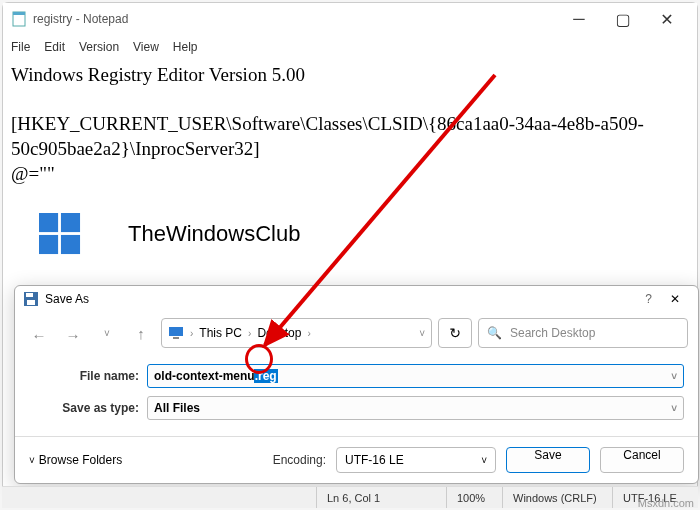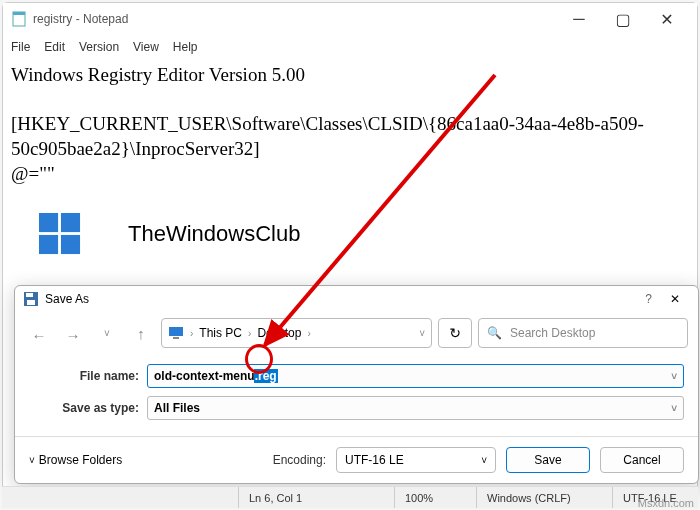--- a/index.html
+++ b/index.html
@@ -155,35 +155,34 @@
       width: 160px; height: 26px;
       border: 1px solid #bbb;
       border-radius: 4px;
       display: flex; align-items: center; justify-content: space-between;
       padding: 0 8px;
     }
     .dlg-btn {
       width: 84px; height: 26px;
       border: 1px solid #bbb;
       border-radius: 4px;
-      display: flex; align-items: center; justify-content: center;
+      display: flex; align-items: flex-start; justify-content: center;
       background: #fdfdfd;
     }
     .dlg-btn.primary { border-color: #0078d4; }
     .statusbar {
       position: absolute;
       bottom: 2px; left: 2px; right: 2px;
       height: 22px;
       background: #f0f0f0;
       border-top: 1px solid #ddd;
       display: flex;
       align-items: center;
       font-size: 11px;
       color: #333;
-      gap: 26px;
     }
     .sb-cell { border-left: 1px solid #ccc; padding: 0 10px; height: 100%; display:flex; align-items:center; }
     .sb-spacer { flex: 1; }
     .watermark {
       position: absolute;
       bottom: 1px; right: 6px;
       font-size: 11px; color: #999;
     }
   </style>
 </head>

